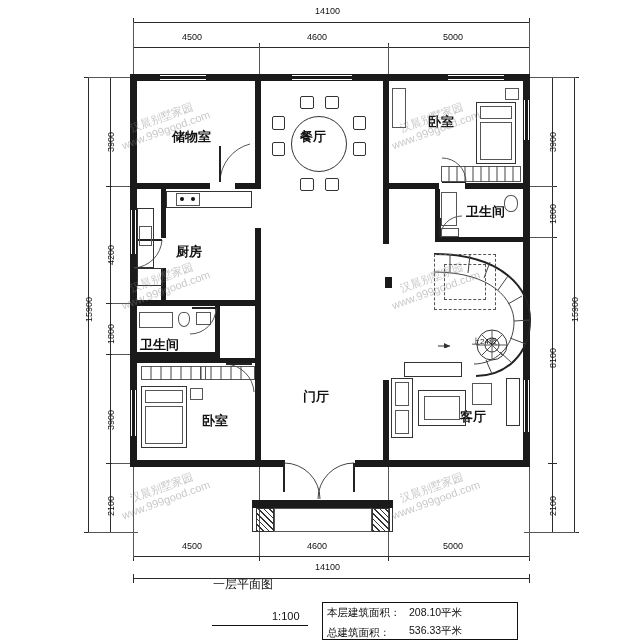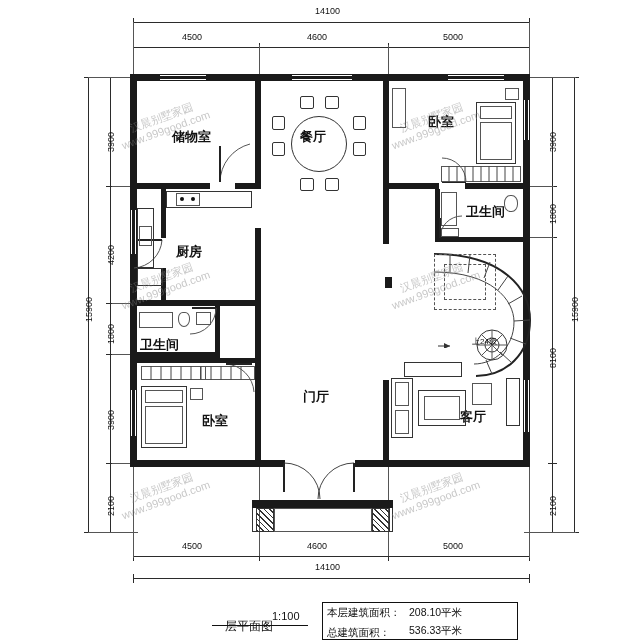--- a/index.html
+++ b/index.html
@@ -350,21 +350,21 @@
   <div class="wm" style="left:390px;top:140px;">www.999good.com</div>
   <div class="wm" style="left:128px;top:282px;">汉晨别墅家园</div>
   <div class="wm" style="left:120px;top:300px;">www.999good.com</div>
   <div class="wm" style="left:398px;top:282px;">汉晨别墅家园</div>
   <div class="wm" style="left:390px;top:300px;">www.999good.com</div>
   <div class="wm" style="left:128px;top:492px;">汉晨别墅家园</div>
   <div class="wm" style="left:120px;top:510px;">www.999good.com</div>
   <div class="wm" style="left:398px;top:492px;">汉晨别墅家园</div>
   <div class="wm" style="left:390px;top:510px;">www.999good.com</div>
 
-  <div class="caption" style="left:213px;top:618px;">一层平面图</div>
+  <div class="caption" style="left:213px;top:576px;">一层平面图</div>
   <div class="caption" style="left:272px;top:610px;font-size:11px;">1:100</div>
   <div class="dim-line" style="left:212px;top:625px;width:96px;background:#111;"></div>
 
   <div class="areabox" style="left:322px;top:602px;width:196px;height:38px;">
     <div class="areatext" style="left:4px;top:3px;">本层建筑面积：</div>
     <div class="areatext" style="left:86px;top:3px;">208.10平米</div>
     <div class="areatext" style="left:4px;top:23px;">总建筑面积：</div>
     <div class="areatext" style="left:86px;top:21px;">536.33平米</div>
   </div>
 

